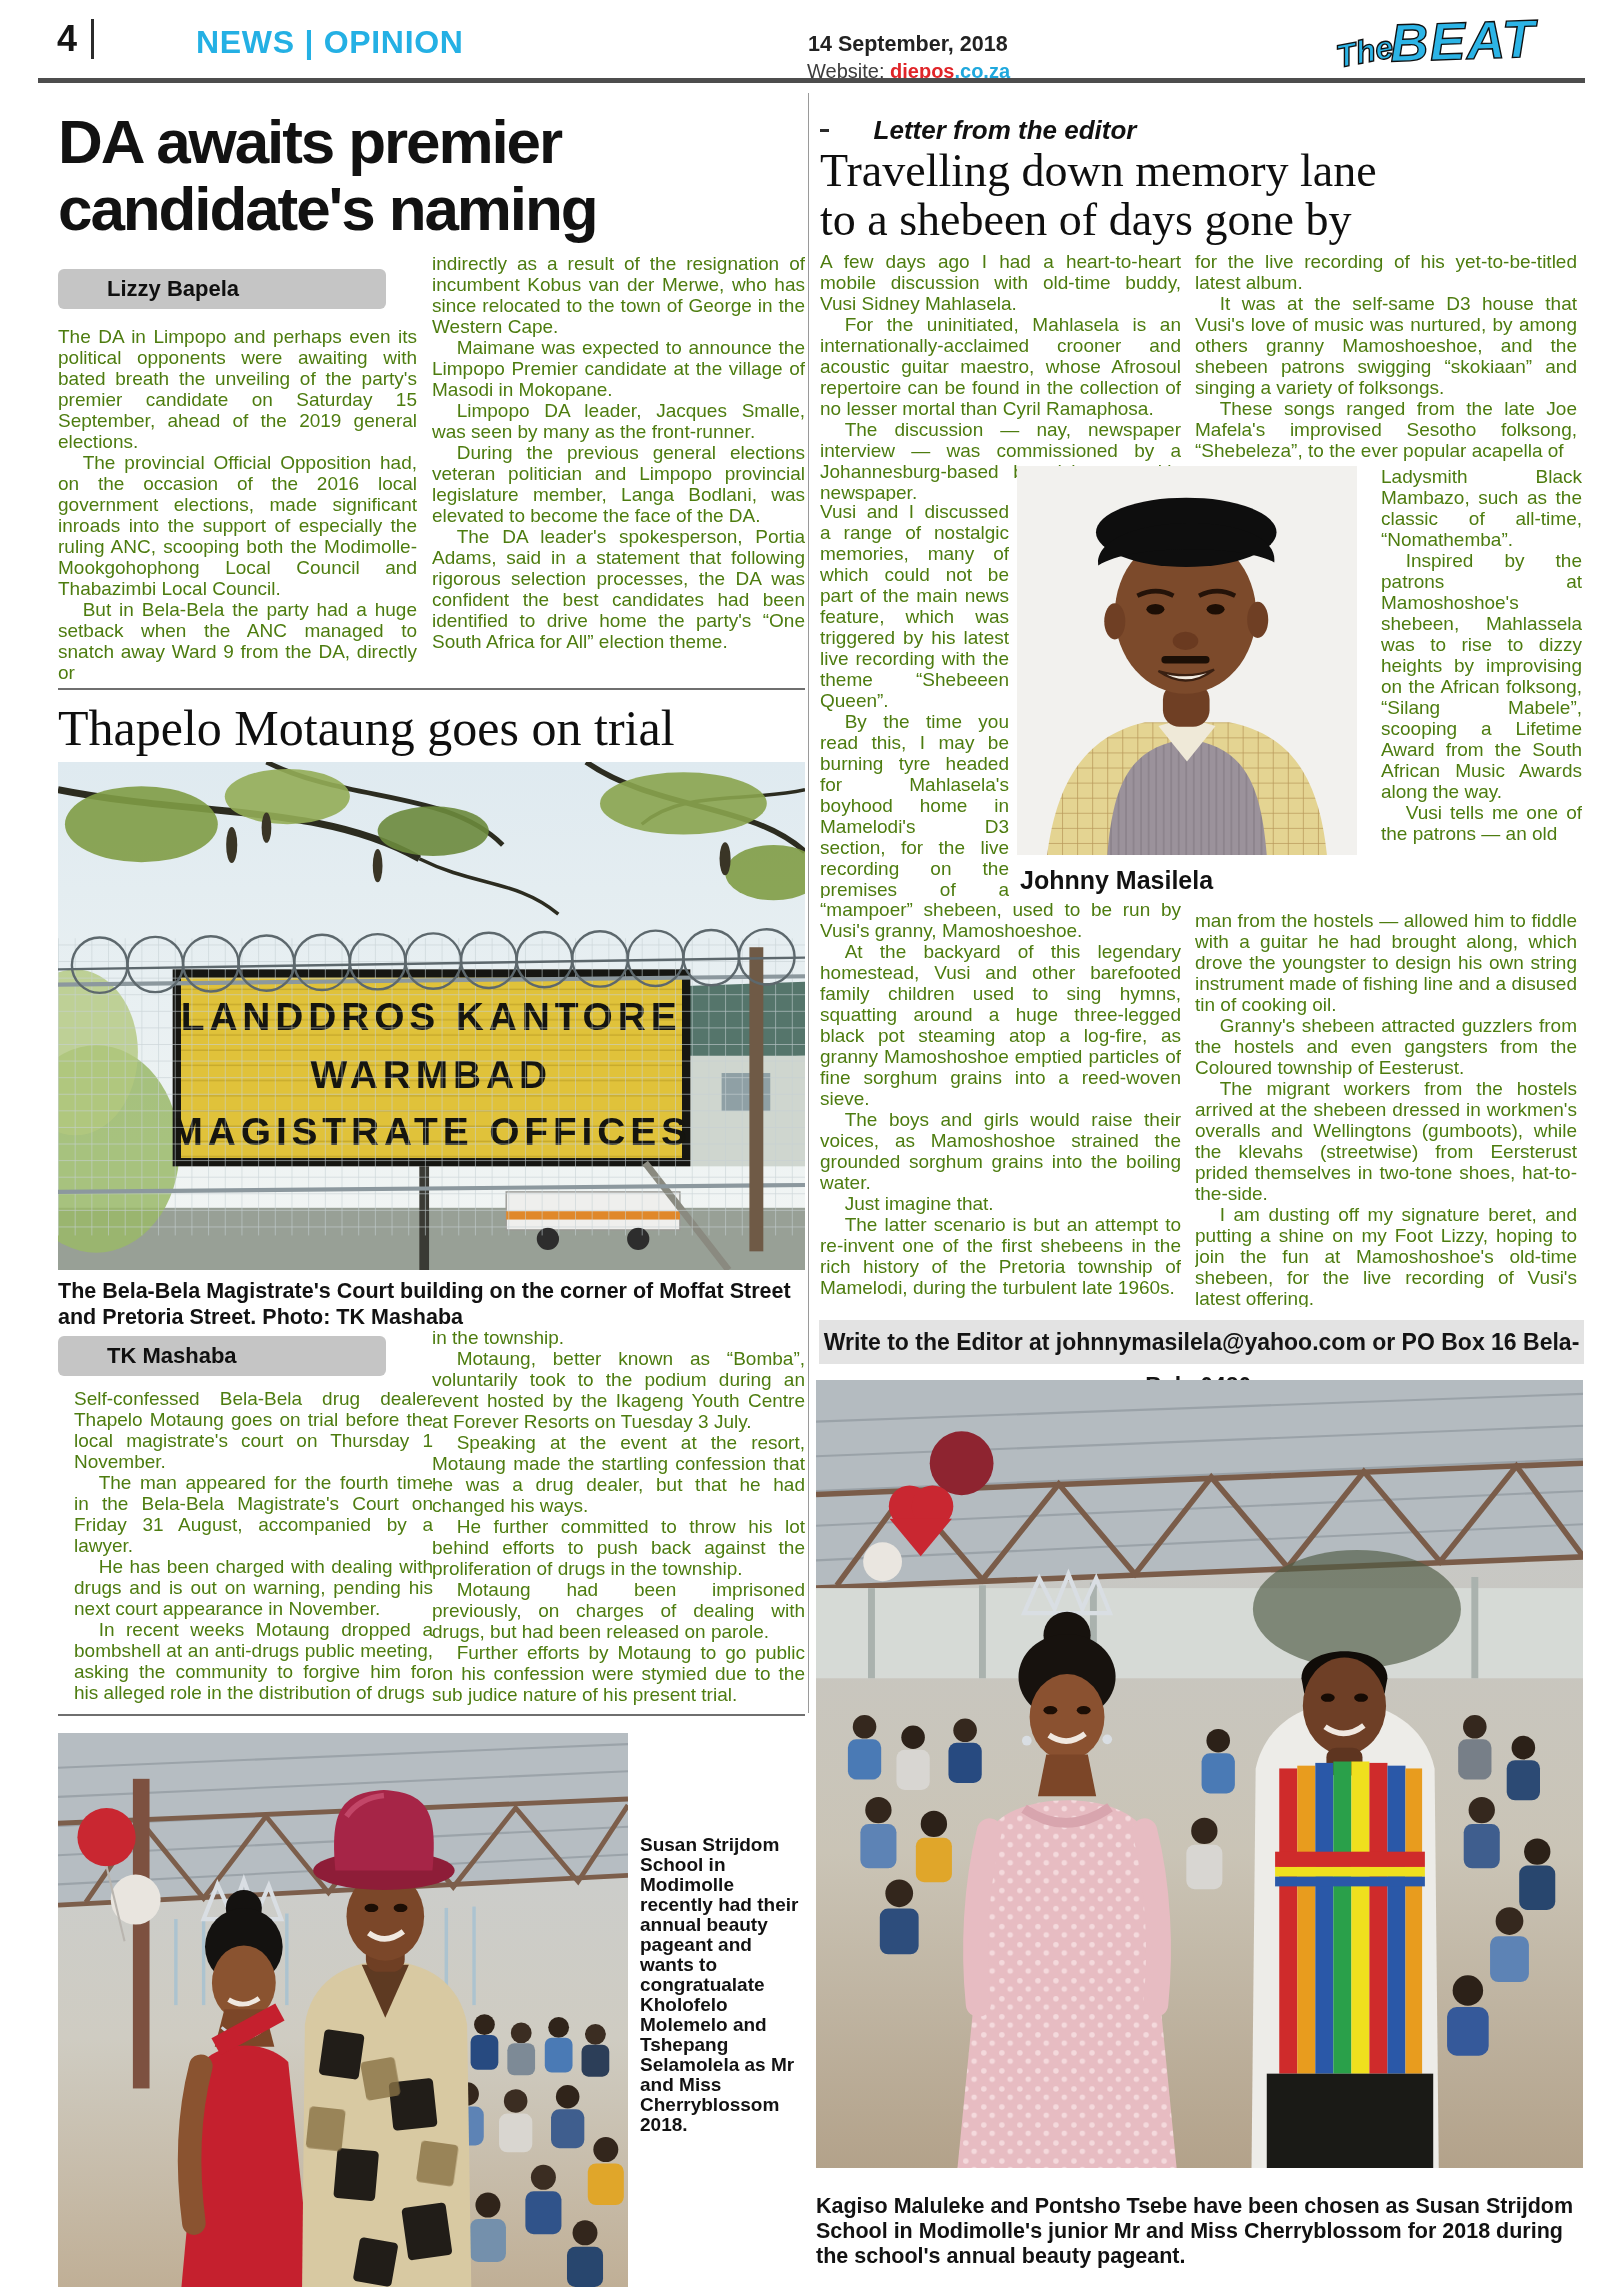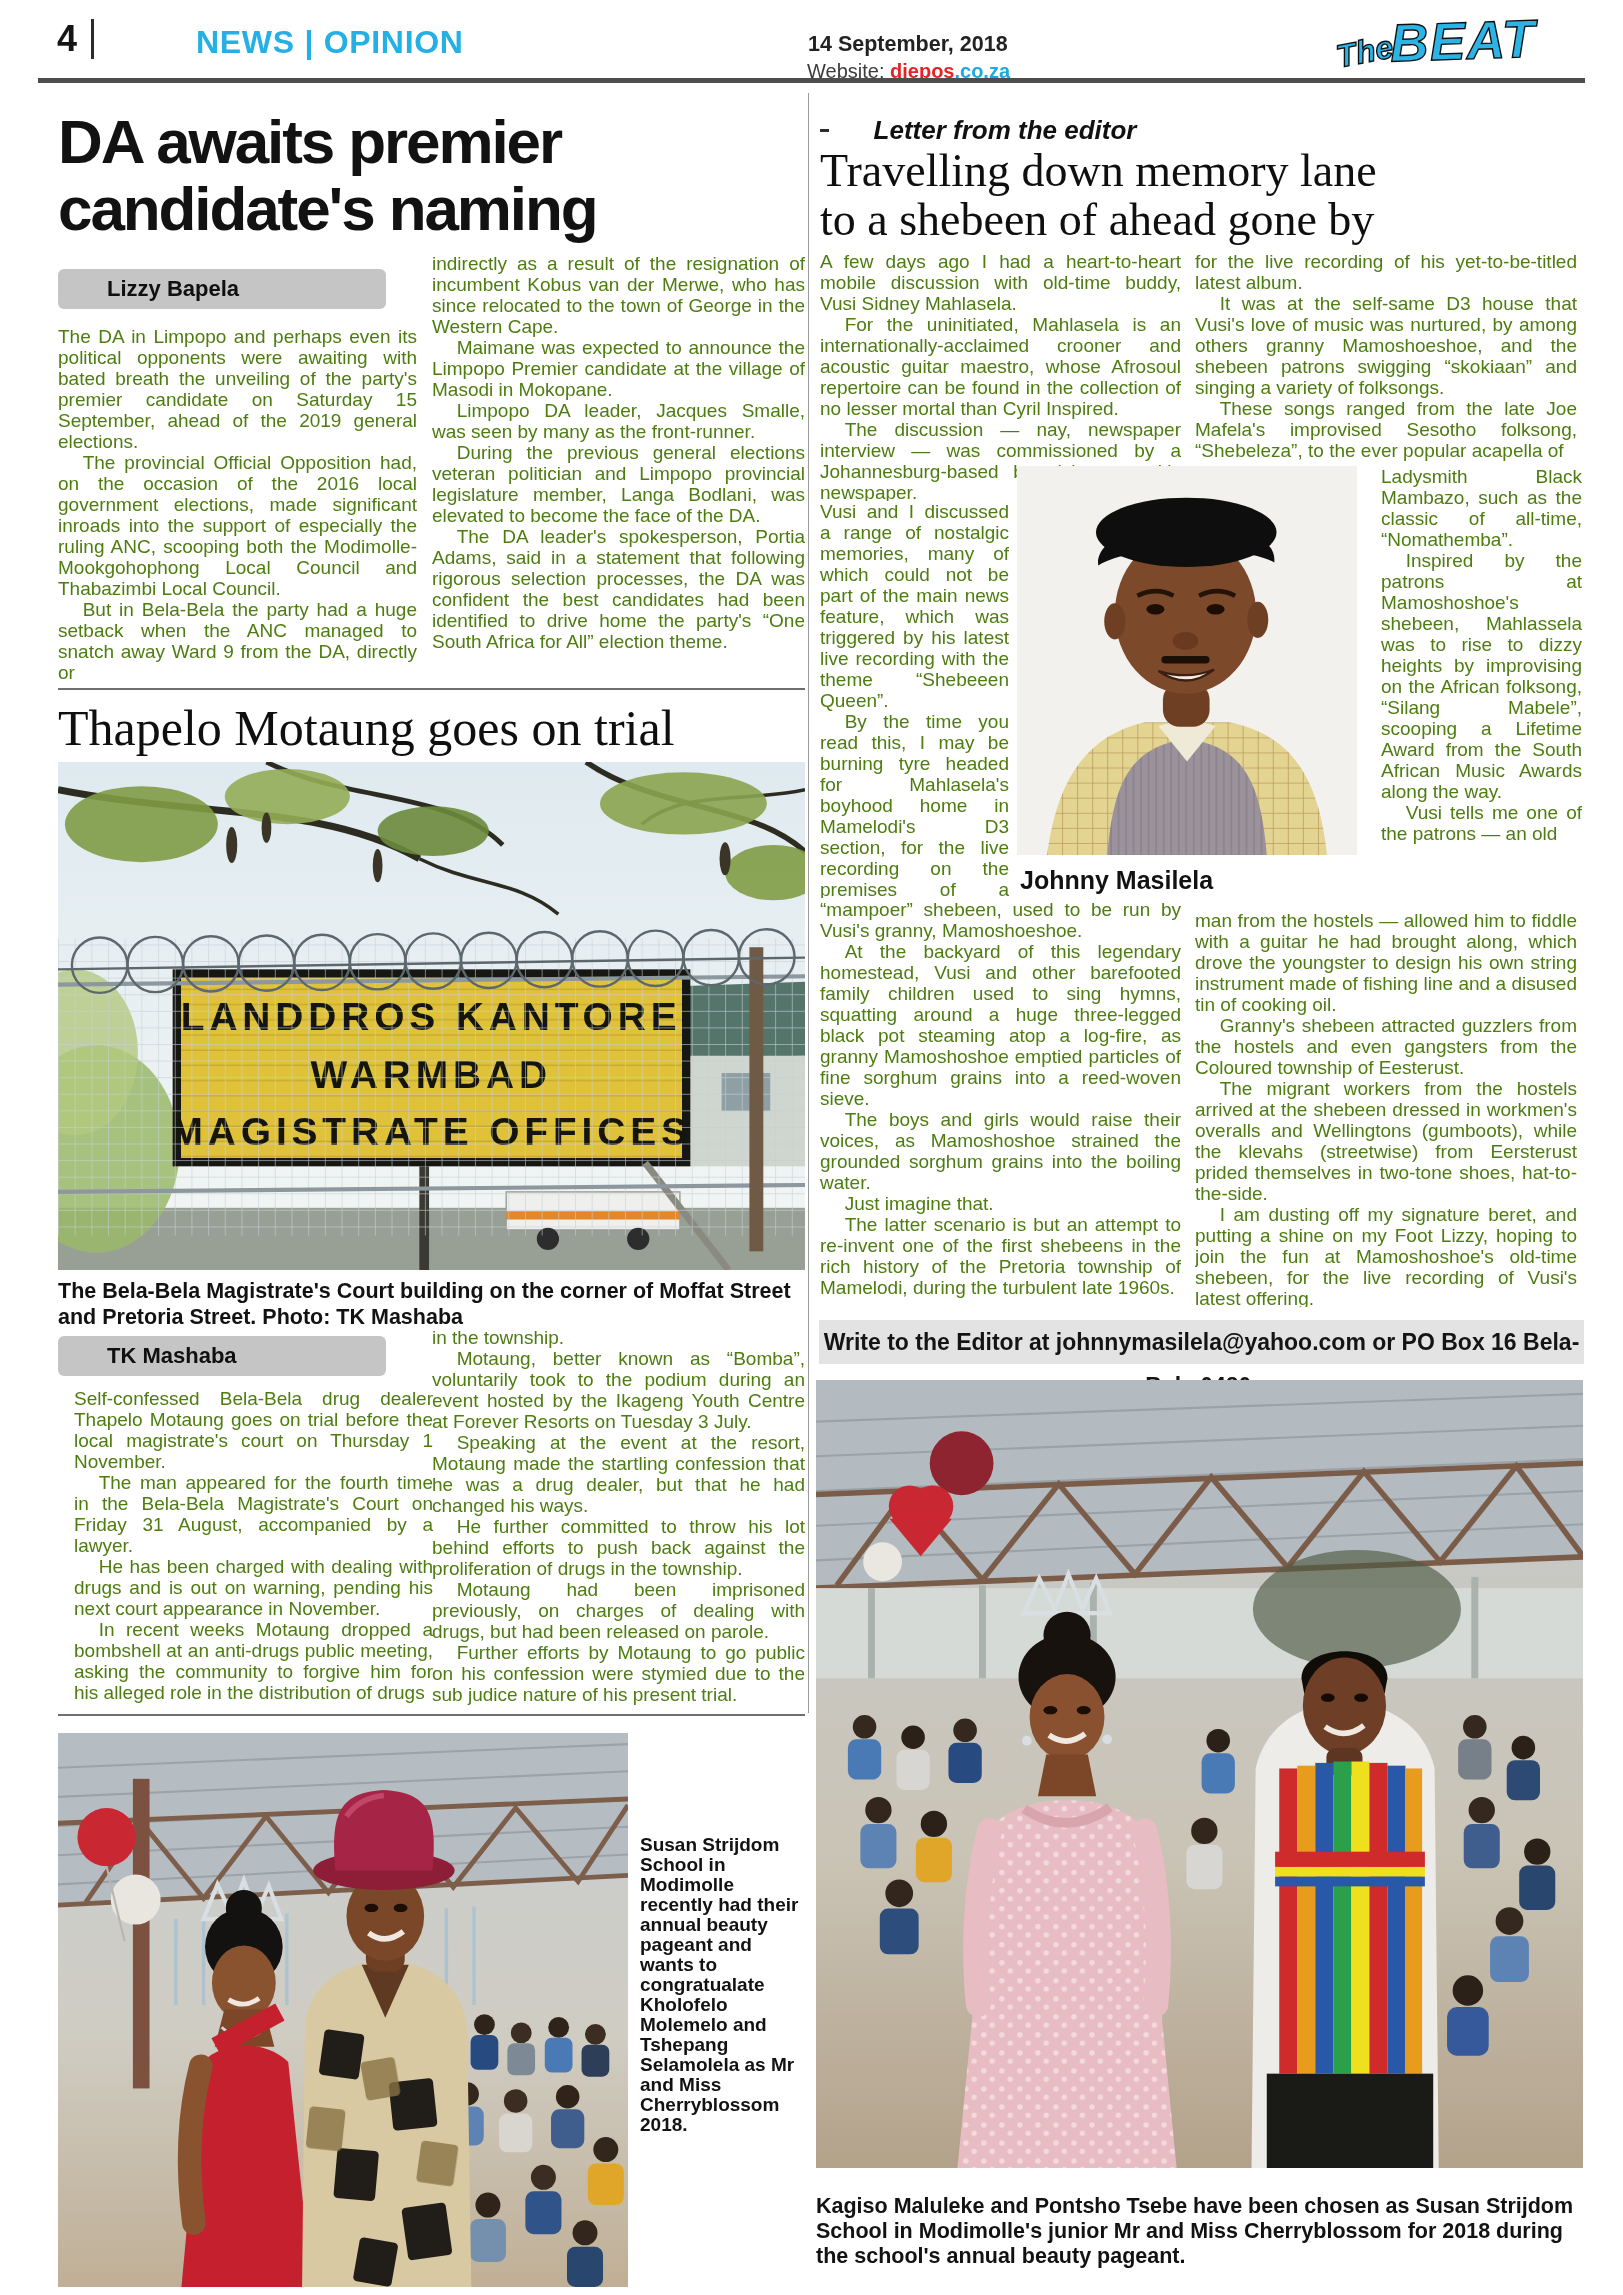--- a/index.html
+++ b/index.html
@@ -185,26 +185,26 @@
     </div>
   <div class="abs thinrule" style="left:58px;top:1714px;width:747px;"></div>
 
   <div class="abs kicker" style="left:820px;top:115px;width:361px;">
     <span class="krule" style="width:37px;"></span>
     <span class="klabel">Letter from the editor</span>
     <span class="krule" style="flex:1;"></span>
   </div>
   <div class="abs serif-head letter-head" style="left:820px;top:146px;width:763px;">
     <div>Travelling down memory lane</div>
-    <div>to a shebeen of ahead gone by</div>
+    <div>to a shebeen of days gone by</div>
   </div>
 
   <div class="abs body" style="left:820px;top:251px;width:361px;height:250px;">
       <p class="para">A few days ago I had a heart-to-heart mobile discussion with old-time buddy, Vusi Sidney Mahlasela.</p>
-      <p class="para">For the uninitiated, Mahlasela is an internationally-acclaimed crooner and acoustic guitar maestro, whose Afrosoul repertoire can be found in the collection of no lesser mortal than Cyril Inspired.</p>
+      <p class="para">For the uninitiated, Mahlasela is an internationally-acclaimed crooner and acoustic guitar maestro, whose Afrosoul repertoire can be found in the collection of no lesser mortal than Cyril Ramaphosa.</p>
       <p class="para">The discussion — nay, newspaper interview — was commissioned by a Johannesburg-based broadsheet weekly newspaper.</p>
     </div>
   <div class="abs body" style="left:820px;top:501px;width:189px;height:397px;">
       <p class="para">Vusi and I discussed a range of nostalgic memories, many of which could not be part of the main news feature, which was triggered by his latest live recording with the theme “Shebeeen Queen”.</p>
       <p class="para">By the time you read this, I may be burning tyre headed for Mahlasela's boyhood home in Mamelodi's D3 section, for the live recording on the premises of a yesteryear</p>
     </div>
   <div class="abs body" style="left:820px;top:899px;width:361px;height:401px;">
       <p class="para">“mampoer” shebeen, used to be run by Vusi's granny, Mamoshoeshoe.</p>
       <p class="para">At the backyard of this legendary homestead, Vusi and other barefooted family children used to sing hymns, squatting around a huge three-legged black pot steaming atop a log-fire, as granny Mamoshoshoe emptied particles of fine sorghum grains into a reed-woven sieve.</p>
       <p class="para">The boys and girls would raise their voices, as Mamoshoshoe strained the grounded sorghum grains into the boiling water.</p>

